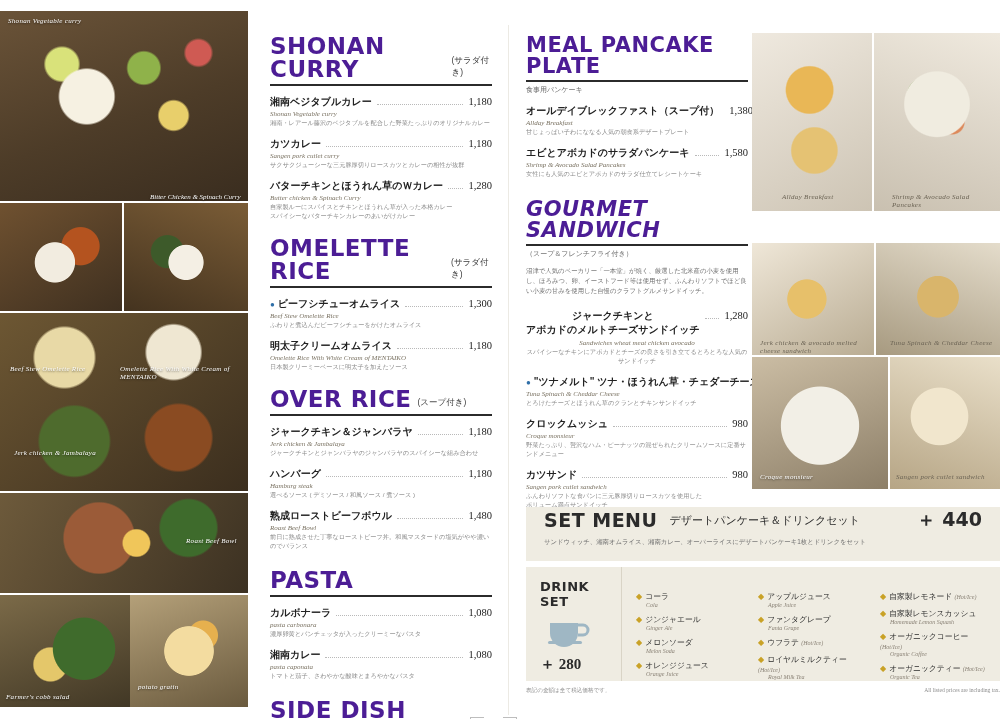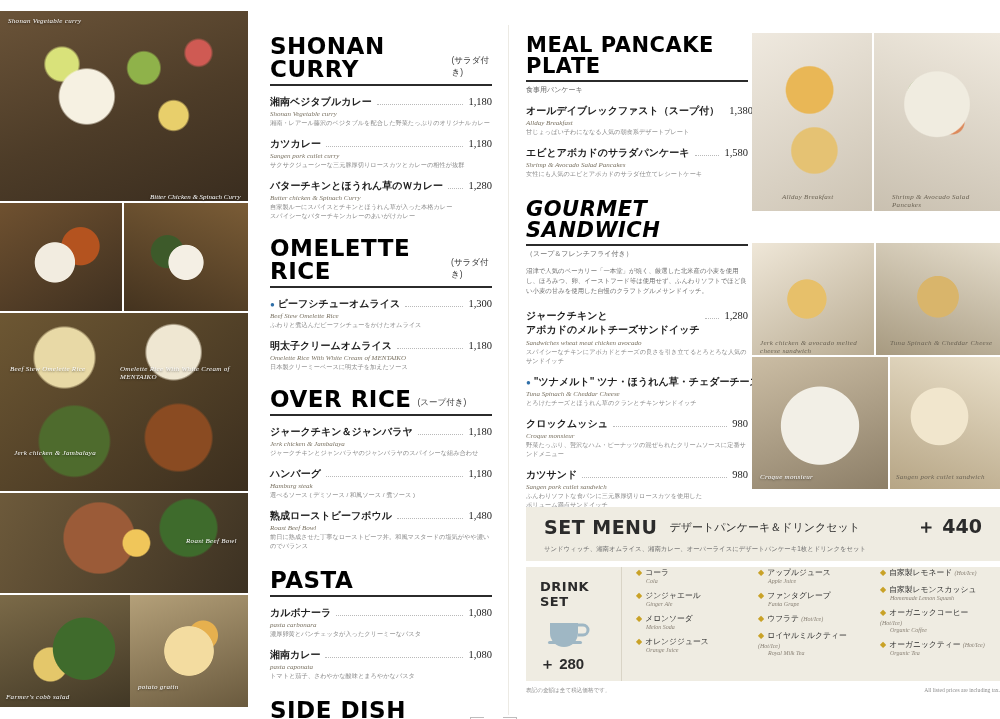--- a/index.html
+++ b/index.html
@@ -38,21 +38,21 @@
 
   
   .col{position:absolute;}
   #colA{left:270px;top:24px;width:222px;}
   #colB{left:526px;top:24px;width:222px;}
 
   .sect{margin-bottom:6px;}
   .sect-head{display:flex;align-items:flex-end;gap:6px;border-bottom:2px solid #2b2b2b;padding-bottom:3px;}
   .sect-title{
     font-family:"DejaVu Sans", sans-serif;font-weight:bold;font-size:23px;
-    letter-spacing:.5px;line-height:1;color:#000000;
+    letter-spacing:.5px;line-height:1;color:#4c1d95;
   }
   .sect-note{font-size:8.5px;color:#3a3a3a;padding-bottom:2px;}
   .sect-sub{font-size:7px;color:#6a6a6a;margin-top:3px;}
 
   .item{margin-top:9px;}
   .item-row{display:flex;align-items:baseline;}
   .item-name{font-size:10px;font-weight:bold;color:#222;flex:0 0 auto;}
   .dots{flex:1 1 auto;border-bottom:1px dotted #b9b9b9;margin:0 5px 3px 5px;height:1px;}
   .price{font-size:10.5px;font-family:"Liberation Serif", serif;color:#222;white-space:nowrap;}
   .en{font-family:"Liberation Serif", serif;font-style:italic;font-size:7px;color:#7a7262;margin-top:1px;}
@@ -66,38 +66,38 @@
     position:absolute;left:890px;top:28px;width:98px;height:18px;
     border:1px solid #2f6fa8;border-radius:2px;display:flex;align-items:center;
     justify-content:center;gap:5px;background:#fff;
   }
   #badge .dot{width:6px;height:6px;border-radius:50%;background:#2f6fa8;}
   #badge .txt{font-size:7.5px;color:#2f6fa8;font-family:"Liberation Serif", serif;font-style:italic;}
 
   
   #setmenu{
     position:absolute;left:526px;top:496px;width:474px;height:54px;background:#efece2;
-    display:flex;flex-direction:column;justify-content:center;padding:0 18px;box-sizing:border-box;
+    display:flex;flex-direction:column;padding:0 18px;box-sizing:border-box;
   }
   .set-row{display:flex;align-items:center;}
   .set-title{font-family:"DejaVu Sans", sans-serif;font-weight:bold;font-size:19px;letter-spacing:.5px;}
   .set-sub{font-size:11px;margin-left:12px;}
   .set-plus{margin-left:auto;font-family:"DejaVu Sans", sans-serif;font-weight:bold;font-size:19px;}
   .set-note{font-size:6.4px;color:#6f6f6f;margin-top:5px;}
 
   
   #drinks{
     position:absolute;left:526px;top:556px;width:474px;height:114px;background:#efece2;
     box-sizing:border-box;display:flex;
   }
   .drink-left{width:96px;border-right:1px solid #d9d4c6;padding:12px 0 0 14px;box-sizing:border-box;}
   .drink-title{font-family:"DejaVu Sans", sans-serif;font-weight:bold;font-size:13px;letter-spacing:.5px;}
   .cup{margin:8px 0 4px 6px;}
-  .drink-price{font-family:Liberation Sans, sans-serif;font-weight:bold;font-size:15px;margin-top:2px;}
-  .drink-cols{flex:1;display:flex;padding:0 8px 0 14px;box-sizing:border-box;gap:10px;}
+  .drink-price{font-family:Liberation Serif, serif;font-weight:bold;font-size:15px;margin-top:2px;}
+  .drink-cols{flex:1;display:flex;padding:24px 8px 0 14px;box-sizing:border-box;gap:10px;}
   .dcol{flex:1;}
   .dline{margin-bottom:6px;}
   .dname{font-size:7.8px;color:#2b2b2b;}
   .dname .bullet{color:#c9a227;font-size:8px;margin-right:3px;}
   .den{font-family:"Liberation Serif", serif;font-style:italic;font-size:6px;color:#8a8276;margin-left:10px;}
   .hoti{font-family:"Liberation Serif", serif;font-style:italic;font-size:6px;color:#8a8276;}
 
   .footnote{position:absolute;left:526px;top:676px;width:474px;display:flex;justify-content:space-between;
     font-size:5.6px;color:#8c8c8c;font-family:"Liberation Serif", serif;}
 
@@ -334,21 +334,21 @@
       </div>
     </div>
 
     <div class="sect" style="margin-top:20px;">
       <div class="sect-head">
         <div class="sect-title" style="font-size:21px;font-style:italic;">GOURMET SANDWICH</div>
       </div>
       <div class="sect-sub">（スープ＆フレンチフライ付き）</div>
       <div class="para">沼津で人気のベーカリー「一本堂」が焼く、厳選した北米産の小麦を使用し、ほろみつ、卵、イーストフード等は使用せず、ふんわりソフトでほど良い小麦の甘みを使用した自慢のクラフトグルメサンドイッチ。</div>
 
-      <div class="item" style="margin-top:12px;">
+      <div class="item" style="margin-top:12px;text-align:center;">
         <div class="item-row">
           <span class="item-name" style="white-space:pre-line;line-height:1.45;">ジャークチキンと
 アボカドのメルトチーズサンドイッチ</span>
           <span class="dots"></span>
           <span class="price">1,280</span>
         </div>
         <div class="en">Sandwiches wheat meat chicken avocado</div>
         <div class="desc">スパイシーなチキンにアボカドとチーズの良さを引き立てるとろとろな人気のサンドイッチ</div>
       </div>
 

